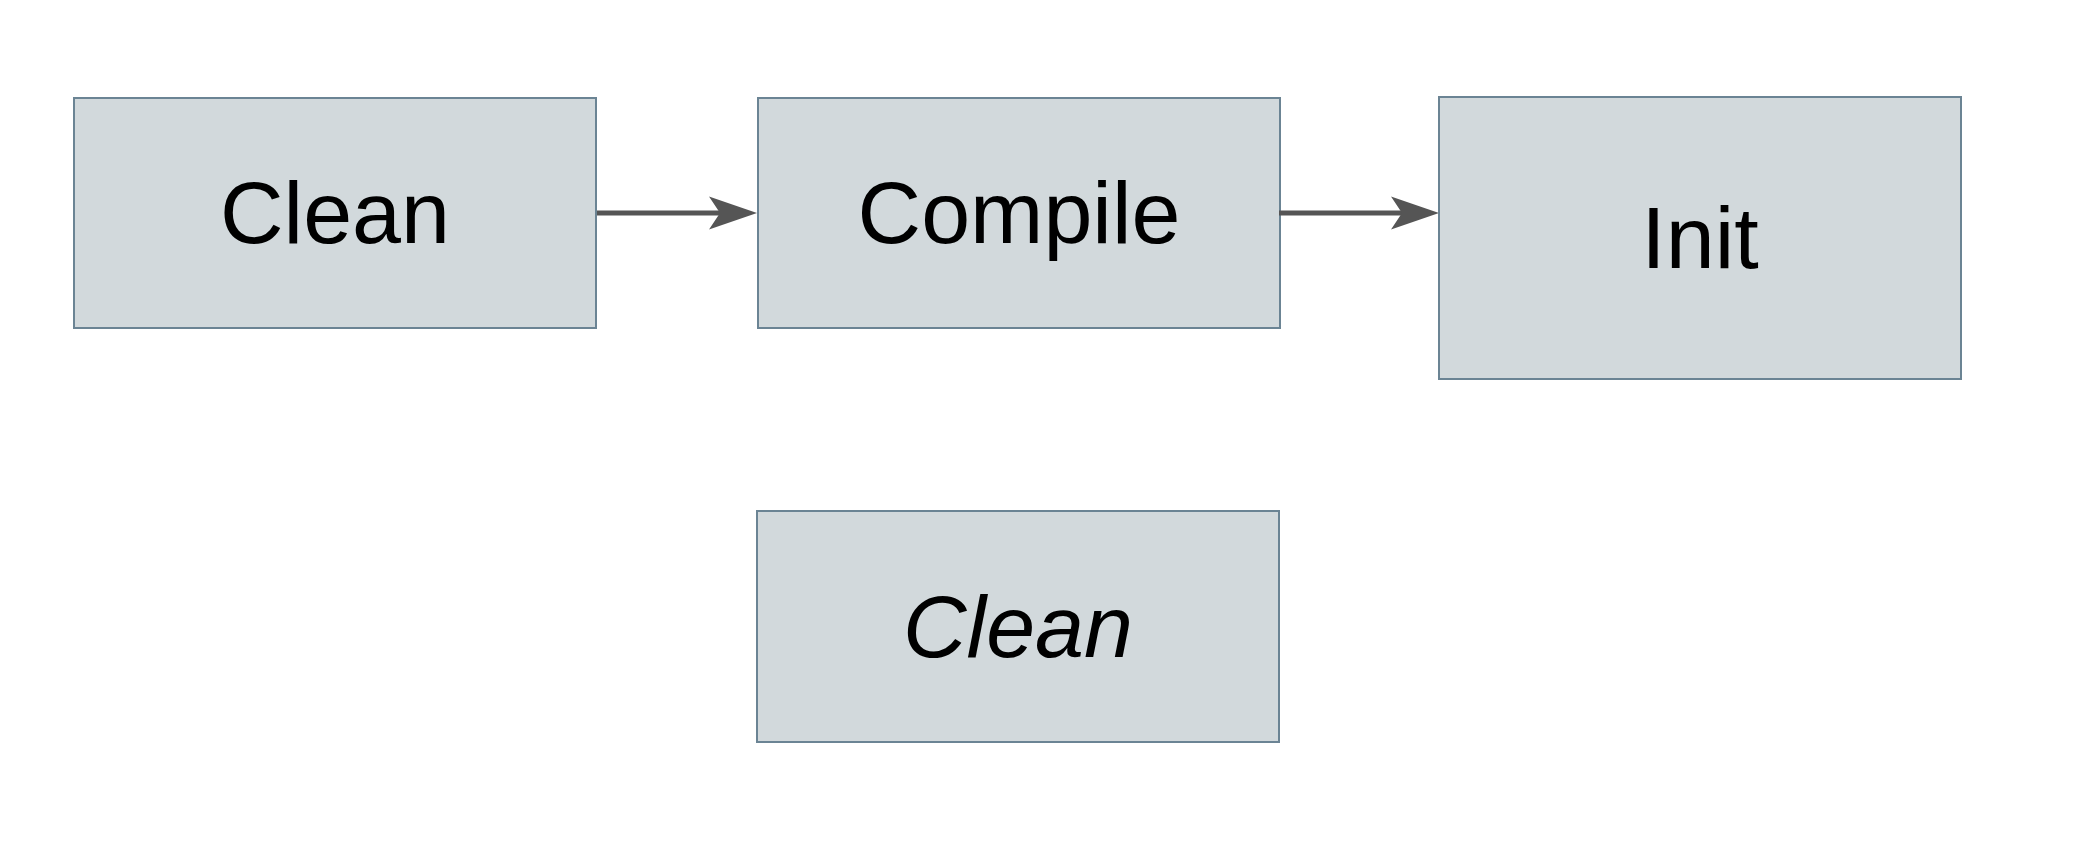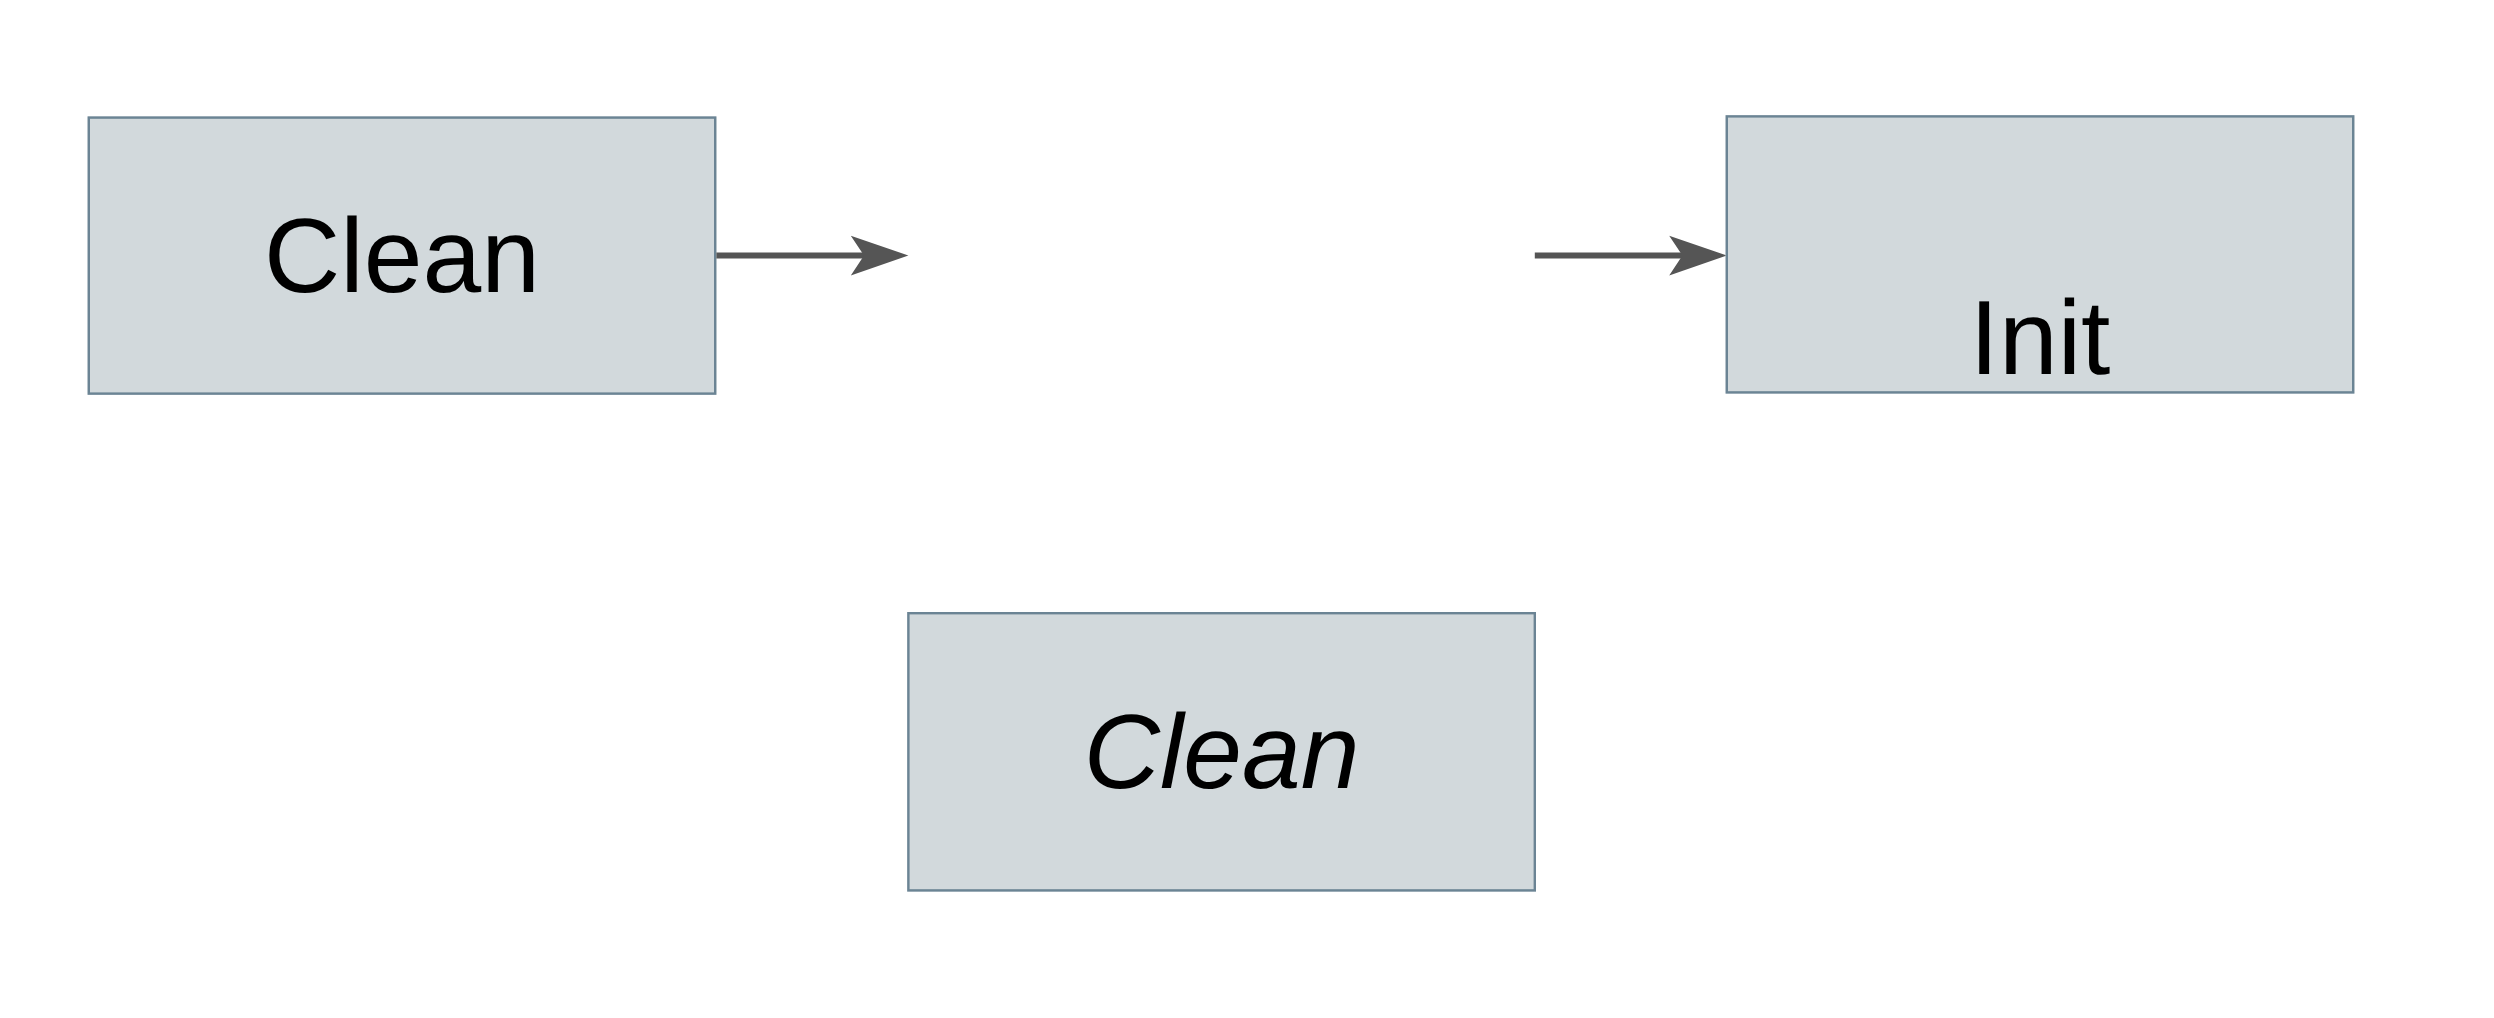--- a/index.html
+++ b/index.html
@@ -29,21 +29,21 @@
     background: var(--node-fill);
     border: 2px solid var(--node-border);
     color: var(--label);
     font-size: 88px;
     line-height: 1;
     font-weight: 400;
   }
 
   #node-dist    { left: 73px;   top: 97px;  width: 524px; height: 232px; }
   #node-compile { left: 757px;  top: 97px;  width: 524px; height: 232px; }
-  #node-init    { left: 1438px; top: 96px;  width: 524px; height: 232px; align-items: flex-end; }
+  #node-init    { left: 1438px; top: 96px;  width: 524px; height: 284px; }
   #node-clean   { left: 756px;  top: 510px; width: 524px; height: 233px; font-style: italic; }
 
   .edge {
     position: absolute;
     width: 160px;
     height: 40px;
     overflow: visible;
   }
   #edge-dist-compile  { left: 597px;  top: 193px; }
   #edge-compile-init  { left: 1279px; top: 193px; }
@@ -58,20 +58,23 @@
 
   <div class="node" id="node-dist">
     <span>Clean</span>
   </div>
 
   <svg class="edge" id="edge-dist-compile" viewBox="0 0 160 40" xmlns="http://www.w3.org/2000/svg">
     <line x1="0" y1="20" x2="124" y2="20"></line>
     <polygon points="160,20 112,3.5 123,20 112,36.5"></polygon>
   </svg>
 
+  <div class="node" id="node-compile">
+    <span>Compile</span>
+  </div>
 
   <svg class="edge" id="edge-compile-init" viewBox="0 0 160 40" xmlns="http://www.w3.org/2000/svg">
     <line x1="0" y1="20" x2="124" y2="20"></line>
     <polygon points="160,20 112,3.5 123,20 112,36.5"></polygon>
   </svg>
 
   <div class="node" id="node-init">
     <span>Init</span>
   </div>
 

